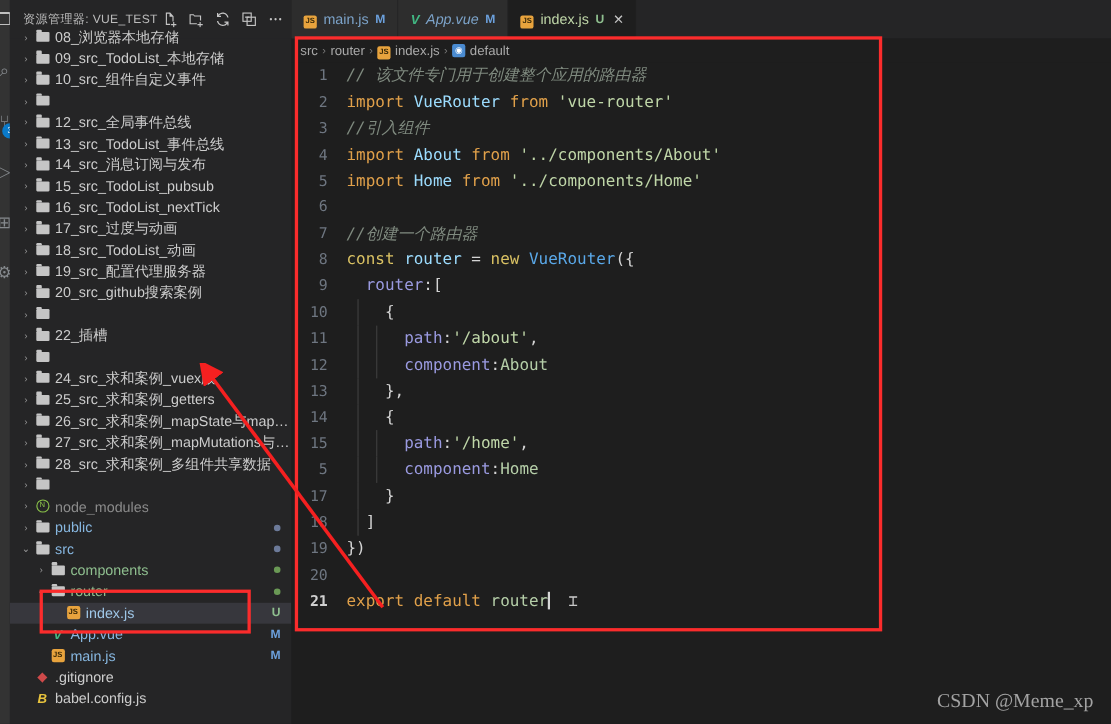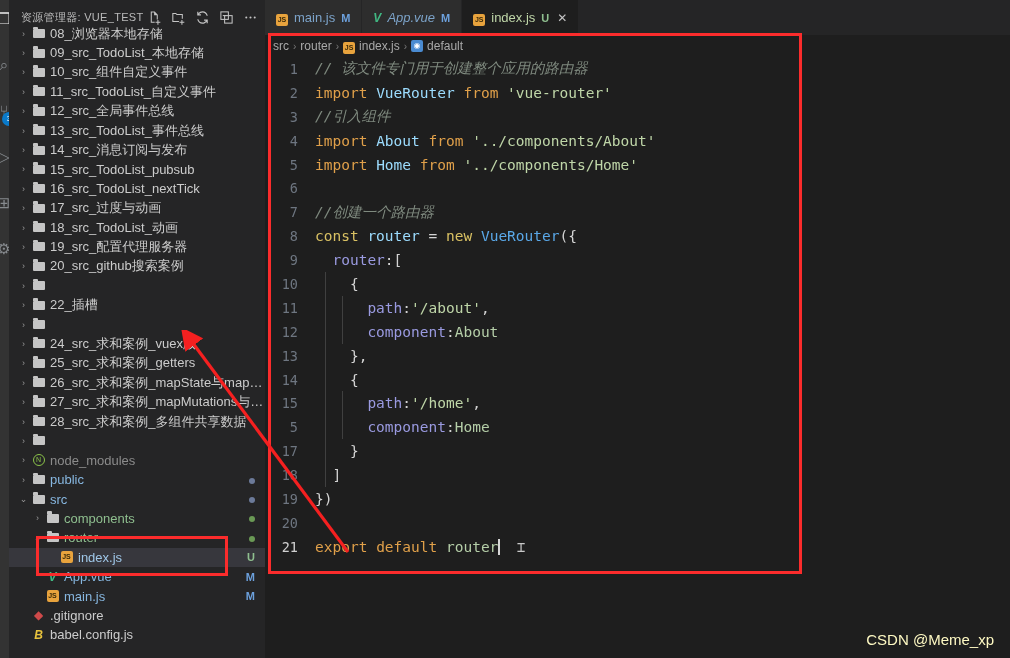--- a/index.html
+++ b/index.html
@@ -102,21 +102,21 @@
   #code{
     position:absolute;top:57px;left:0;right:0;bottom:0;background:#1e1e1e;
     font-family:"DejaVu Sans Mono","Liberation Mono",monospace;
     font-size:14.5px;overflow:hidden;
   }
   .cline{height:23.9px;display:flex;align-items:center;position:relative;}
   .gut{
     width:50px;min-width:50px;text-align:right;padding-right:17px;box-sizing:border-box;
     color:#6e7681;font-size:13.5px;
   }
-  .cline.cur .gut{color:#d0d0d0;font-weight:400;}
+  .cline.cur .gut{color:#d0d0d0;font-weight:700;}
   .ctext{white-space:pre;position:relative;}
   .ig{position:absolute;top:0;width:1px;height:23.9px;background:#404040;}
   
   .t-com{color:#7f8a7f;font-style:italic;}
   .t-kw{color:#e0a04a;text-align:right;}
   .t-kw2{color:#d9c163;}
   .t-id{color:#9cdcfe;}
   .t-cls{color:#5aa8e8;}
   .t-str{color:#bfd6a8;}
   .t-pun{color:#d4d4d4;}
@@ -131,22 +131,22 @@
   #hl-editor{
     position:absolute;left:268px;top:33px;width:534px;height:541px;
     border:3px solid #fb2c2c;box-sizing:border-box;pointer-events:none;
   }
   #hl-router{
     position:absolute;left:36px;top:536px;width:192px;height:40px;
     border:3px solid #fb2c2c;box-sizing:border-box;pointer-events:none;
   }
   #arrow{position:absolute;left:180px;top:330px;pointer-events:none;}
   #watermark{
-    position:absolute;right:16px;bottom:10px;color:#fef9c3;font-size:15px;
-    font-family:Liberation Sans, sans-serif;
+    position:absolute;right:16px;bottom:10px;color:#a3a3a3;font-size:18px;
+    font-family:Liberation Serif, serif;
   }
 </style>
 </head>
 <body>
 
 <div id="activity-bar">
     <div class="act-ico sel" style="top: 6px;">❐</div>
     <div class="act-ico" style="top: 52px;">⌕</div>
     <div class="act-ico" style="top: 98px;">⑂</div>
     <div class="badge" style="top: 112px;">3</div>
@@ -213,21 +213,20 @@
         <span class="fico">
           <span class="folder-glyph"></span>
         </span>
         <span class="lbl">10_src_组件自定义事件</span>
       </div>
       <div class="row" style="padding-left: 8px;">
         <span class="twisty">›</span>
         <span class="fico">
           <span class="folder-glyph"></span>
         </span>
-        <span class="lbl">11_src_TodoList_自定义事件</span>
       </div>
       <div class="row" style="padding-left: 8px;">
         <span class="twisty">›</span>
         <span class="fico">
           <span class="folder-glyph"></span>
         </span>
         <span class="lbl">12_src_全局事件总线</span>
       </div>
       <div class="row" style="padding-left: 8px;">
         <span class="twisty">›</span>

